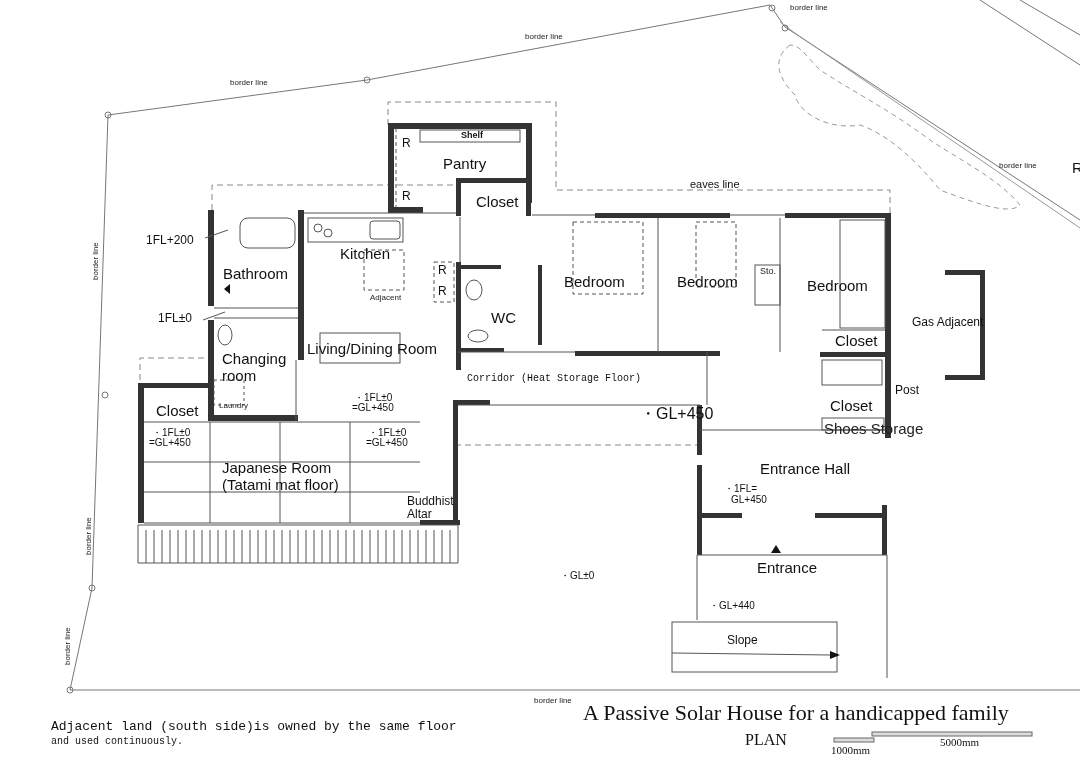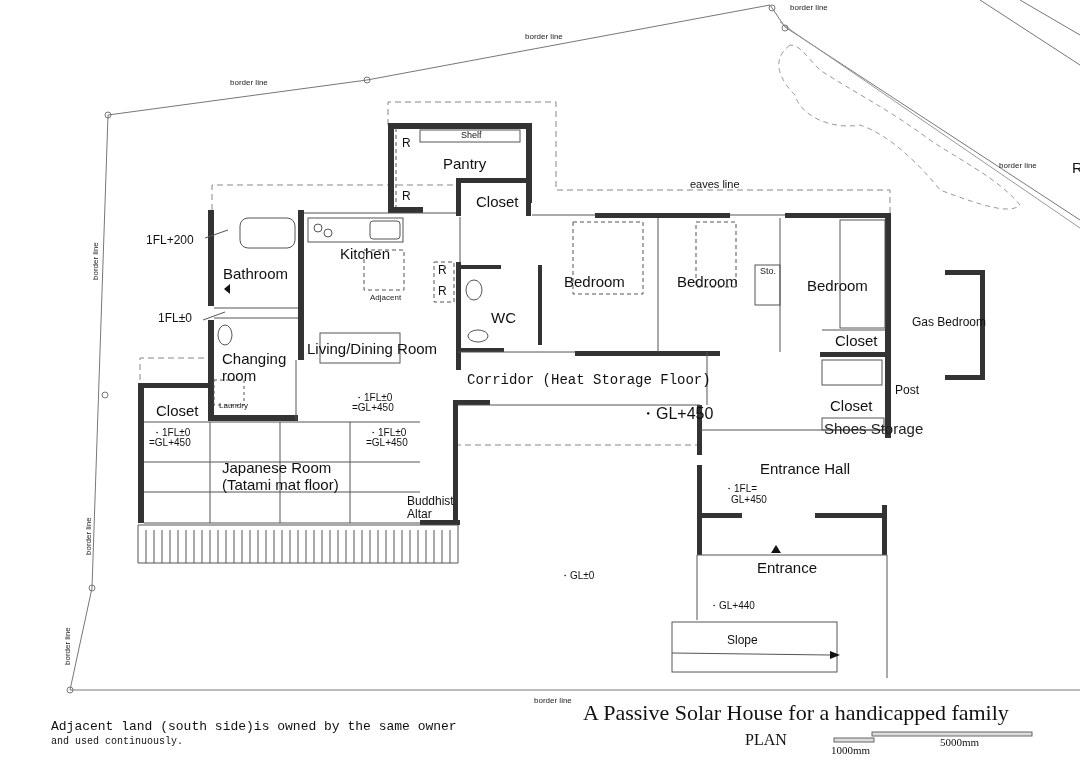--- a/index.html
+++ b/index.html
@@ -1,21 +1,21 @@
 <!DOCTYPE html>
 <html><head>
 <meta charset="utf-8">
 <style>
   html,body{margin:0;padding:0;background:#fff;}
   body{width:1080px;height:768px;position:relative;overflow:hidden;font-family:"Liberation Sans",sans-serif;color:#111;}
   #plan-svg{position:absolute;left:0;top:0;width:1080px;height:768px;}
   .lbl{position:absolute;white-space:nowrap;line-height:1.1;color:#111;}
   .room{font-size:15px;}
   .sm{font-size:12px;}
-  .xs{font-size:9px;}
+  .xs{font-size:9px;font-weight:bold;}
   .tiny{font-size:8px;color:#222;}
   .lvl{font-size:10px;line-height:1.05;}
   .mono{font-family:"Liberation Mono",monospace;}
   .serif{font-family:"Liberation Serif",serif;}
   .rot{transform-origin:left top;}
 </style>
 </head>
 <body>
 
 <svg id="plan-svg" viewBox="0 0 1080 768" xmlns="http://www.w3.org/2000/svg">
@@ -227,46 +227,46 @@
 <div class="lbl room" style="left:222px;top:351px;">Changing</div>
 <div class="lbl room" style="left:222px;top:368px;">room</div>
 <div class="lbl tiny" style="left:219px;top:402px;">Laundry</div>
 <div class="lbl room" style="left:307px;top:341px;">Living/Dining Room</div>
 <div class="lbl room" style="left:491px;top:310px;">WC</div>
 <div class="lbl room" style="left:564px;top:274px;">Bedroom</div>
 <div class="lbl room" style="left:677px;top:274px;">Bedroom</div>
 <div class="lbl tiny" style="left:760px;top:267px;font-size:9px;">Sto.</div>
 <div class="lbl room" style="left:807px;top:278px;">Bedroom</div>
 <div class="lbl room" style="left:835px;top:333px;">Closet</div>
-<div class="lbl room mono" style="left:467px;top:373px;font-size:14px;">Corridor (Heat Storage Floor)</div>
+<div class="lbl room mono" style="left:467px;top:373px;font-size:10px;">Corridor (Heat Storage Floor)</div>
 <div class="lbl room" style="left:156px;top:403px;">Closet</div>
 <div class="lbl room" style="left:222px;top:460px;">Japanese Room</div>
 <div class="lbl room" style="left:222px;top:477px;">(Tatami mat floor)</div>
 <div class="lbl sm" style="left:407px;top:495px;">Buddhist</div>
 <div class="lbl sm" style="left:407px;top:508px;">Altar</div>
 <div class="lbl room" style="left:830px;top:398px;">Closet</div>
 <div class="lbl tiny" style="left:824px;top:421px;font-size:15px;">Shoes Storage</div>
 <div class="lbl sm" style="left:895px;top:384px;">Post</div>
-<div class="lbl sm" style="left:912px;top:316px;">Gas Bedroom</div>
+<div class="lbl sm" style="left:912px;top:316px;">Gas Adjacent</div>
 <div class="lbl room" style="left:760px;top:461px;">Entrance Hall</div>
 <div class="lbl room" style="left:757px;top:560px;">Entrance</div>
 <div class="lbl sm" style="left:727px;top:634px;">Slope</div>
 
 <div class="lbl sm" style="left:146px;top:234px;">1FL+200</div>
 <div class="lbl sm" style="left:158px;top:312px;">1FL±0</div>
 <div class="lbl lvl" style="left:354px;top:393px;">・1FL±0</div>
 <div class="lbl lvl" style="left:352px;top:403px;">=GL+450</div>
 <div class="lbl lvl" style="left:152px;top:428px;">・1FL±0</div>
 <div class="lbl lvl" style="left:149px;top:438px;">=GL+450</div>
 <div class="lbl lvl" style="left:368px;top:428px;">・1FL±0</div>
 <div class="lbl lvl" style="left:366px;top:438px;">=GL+450</div>
 <div class="lbl sm" style="left:640px;top:405px;font-size:16px;">・GL+450</div>
 <div class="lbl lvl" style="left:724px;top:484px;">・1FL=</div>
 <div class="lbl lvl" style="left:731px;top:495px;">GL+450</div>
 <div class="lbl lvl" style="left:709px;top:601px;">・GL+440</div>
 <div class="lbl lvl" style="left:560px;top:571px;">・GL±0</div>
 
-<div class="lbl mono" style="left:51px;top:720px;font-size:13px;">Adjacent land (south side)is owned by the same owner</div>
+<div class="lbl mono" style="left:51px;top:720px;font-size:13px;">Adjacent land (south side)is owned by the same floor</div>
 <div class="lbl mono" style="left:51px;top:736px;font-size:10px;">and used continuously.</div>
 <div class="lbl serif" style="left:583px;top:701px;font-size:22px;">A Passive Solar House for a handicapped family</div>
 <div class="lbl serif" style="left:745px;top:731px;font-size:16px;">PLAN</div>
 <div class="lbl serif" style="left:831px;top:744px;font-size:11px;">1000mm</div>
 <div class="lbl serif" style="left:940px;top:736px;font-size:11px;">5000mm</div>
 
 </body></html>

